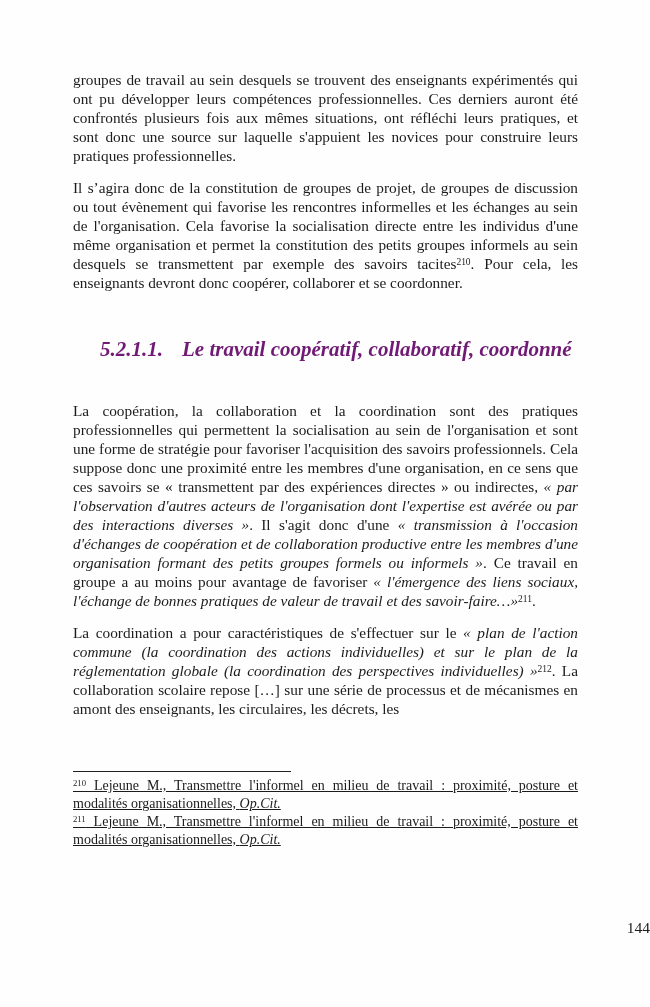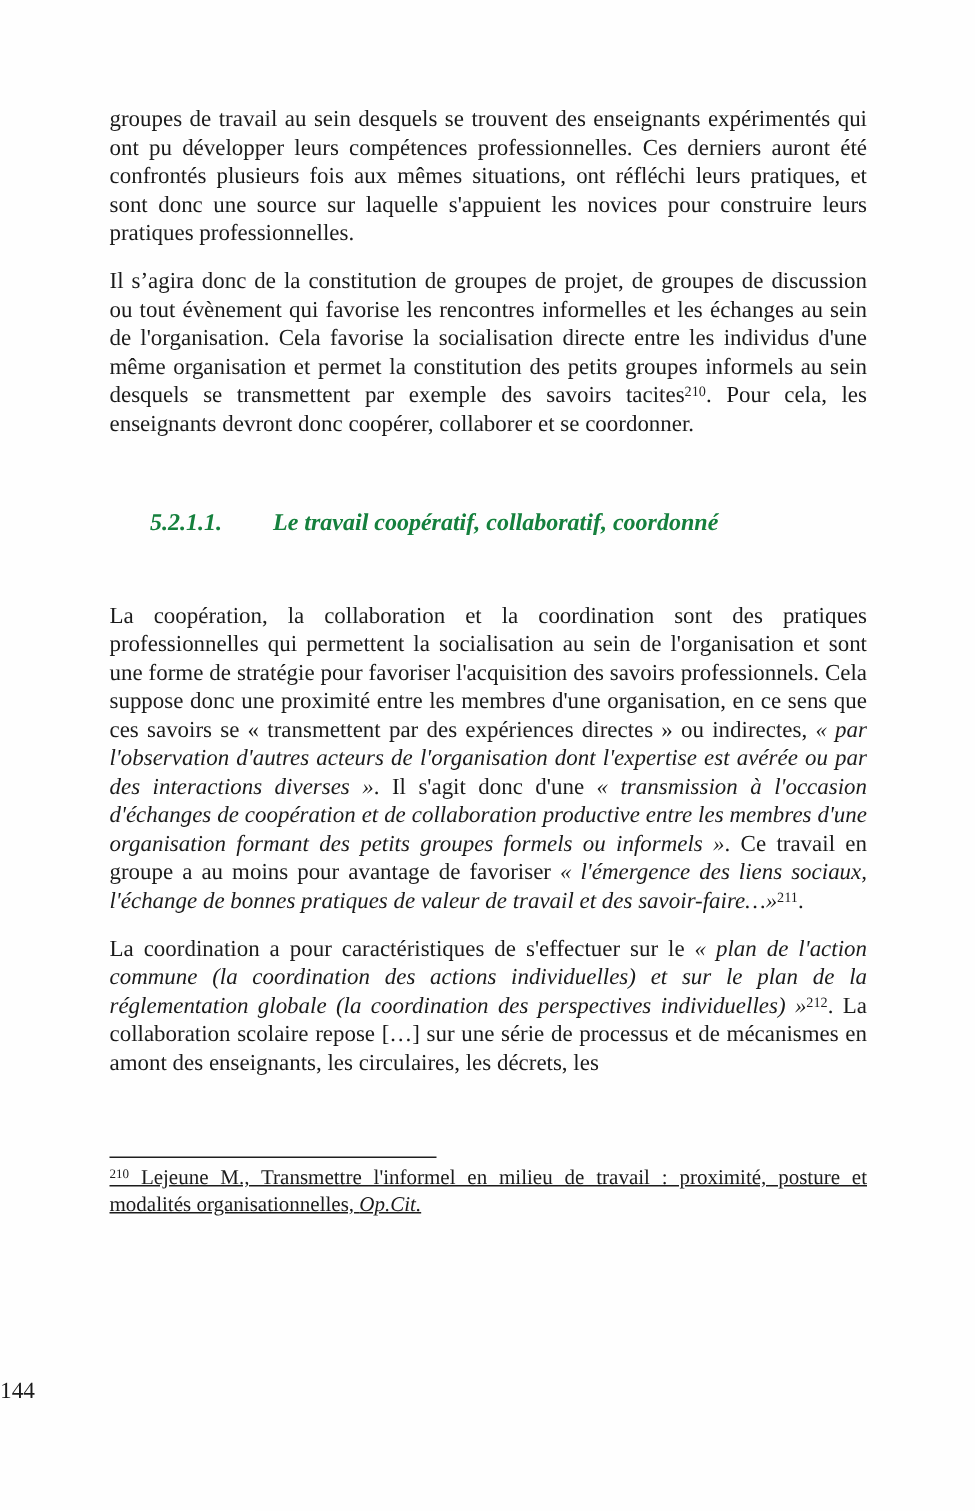--- a/index.html
+++ b/index.html
@@ -32,25 +32,25 @@
     font-size: 62%;
     line-height: 0;
     vertical-align: baseline;
     position: relative;
     top: -0.45em;
   }
   em { font-style: italic; }
   h3.heading {
     margin: 46px 0 41px 0;
     padding-left: 27px;
-    font-size: 16px;
+    font-size: 21px;
     line-height: 22px;
     font-weight: bold;
     font-style: italic;
-    color: #15803d;
+    color: #701a75;
   }
   .hnum {
     display: inline-block;
     width: 82px;
   }
   .footnote-block {
     position: absolute;
     left: 73px;
     top: 771px;
     width: 505px;
@@ -66,21 +66,21 @@
     font-size: 14px;
     line-height: 18px;
     text-align: justify;
     text-decoration: underline;
   }
   .pagenum {
     position: absolute;
     top: 919px;
     left: 0;
     width: 100%;
-    text-align: left;
+    text-align: right;
     font-size: 15.5px;
     color: #1b1b1b;
   }
 </style>
 </head>
 <body>
 
 <div class="page">
 
   <div class="content">
@@ -95,17 +95,18 @@
 
     <p class="body"><span>La coopération, la collaboration et la coordination sont des pratiques professionnelles qui permettent la socialisation au sein de l'organisation et sont une forme de stratégie pour favoriser l'acquisition des savoirs professionnels. Cela suppose donc une proximité entre les membres d'une organisation, en ce sens que ces savoirs se «&nbsp;transmettent par des expériences directes&nbsp;» ou indirectes, </span><em>«&nbsp;par l'observation d'autres acteurs de l'organisation dont l'expertise est avérée ou par des interactions diverses&nbsp;»</em><span>. Il s'agit donc d'une </span><em>«&nbsp;transmission à l'occasion d'échanges de coopération et de collaboration productive entre les membres d'une organisation formant des petits groupes formels ou informels&nbsp;»</em><span>. Ce travail en groupe a au moins pour avantage de favoriser </span><em>«&nbsp;l'émergence des liens sociaux, l'échange de bonnes pratiques de valeur de travail et des savoir-faire…»</em><sup>211</sup><span>.</span></p>
 
     <p class="body"><span>La coordination a pour caractéristiques de s'effectuer sur le </span><em>«&nbsp;plan de l'action commune (la coordination des actions individuelles) et sur le plan de la réglementation globale (la coordination des perspectives individuelles)&nbsp;»</em><sup>212</sup><span>. La collaboration scolaire repose […] sur une série de processus et de mécanismes en amont des enseignants, les circulaires, les décrets, les</span></p>
 
   </div>
 
   <div class="footnote-block">
     <div class="fnrule"></div>
     <p class="fn"><sup>210</sup><span> Lejeune M., Transmettre l'informel en milieu de travail&nbsp;: proximité, posture et modalités organisationnelles, </span><em>Op.Cit.</em></p>
+    <p class="fn"><sup>211</sup><span> Lejeune M., Transmettre l'informel en milieu de travail&nbsp;: proximité, posture et modalités organisationnelles, </span><em>Op.Cit.</em></p>
   </div>
 
   <div class="pagenum">144</div>
 
 </div>
 
 </body></html>

